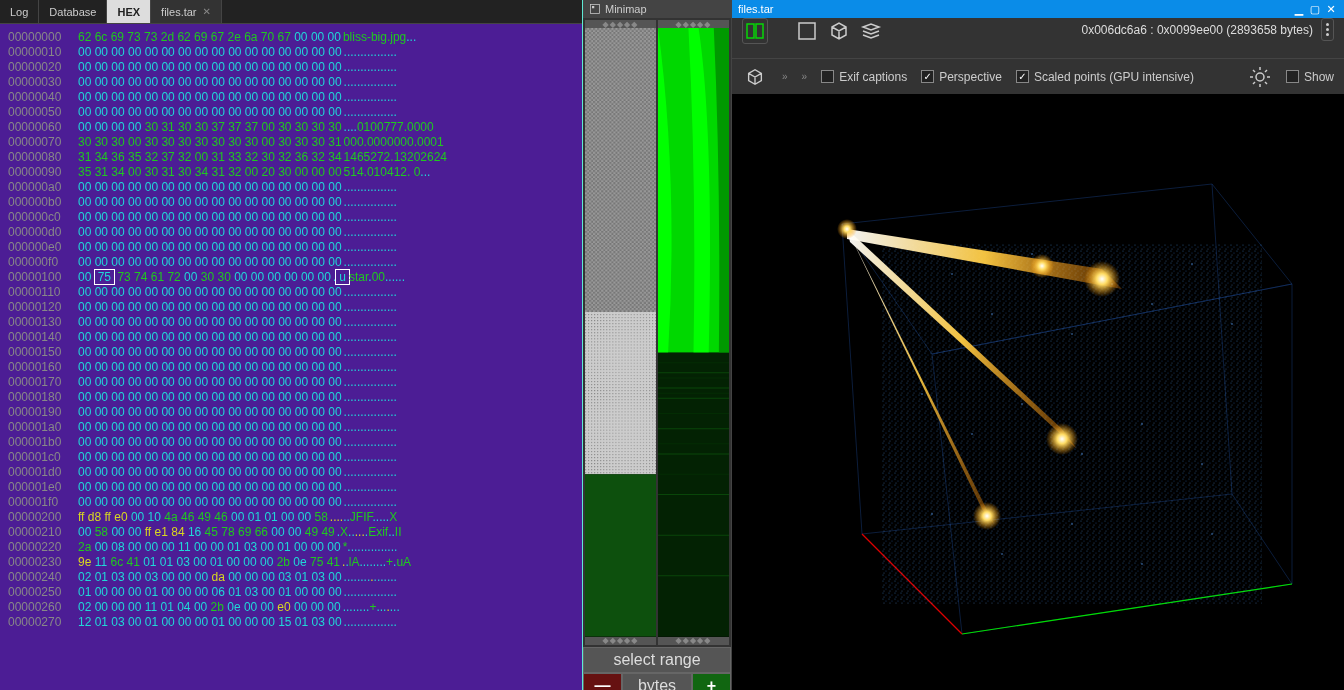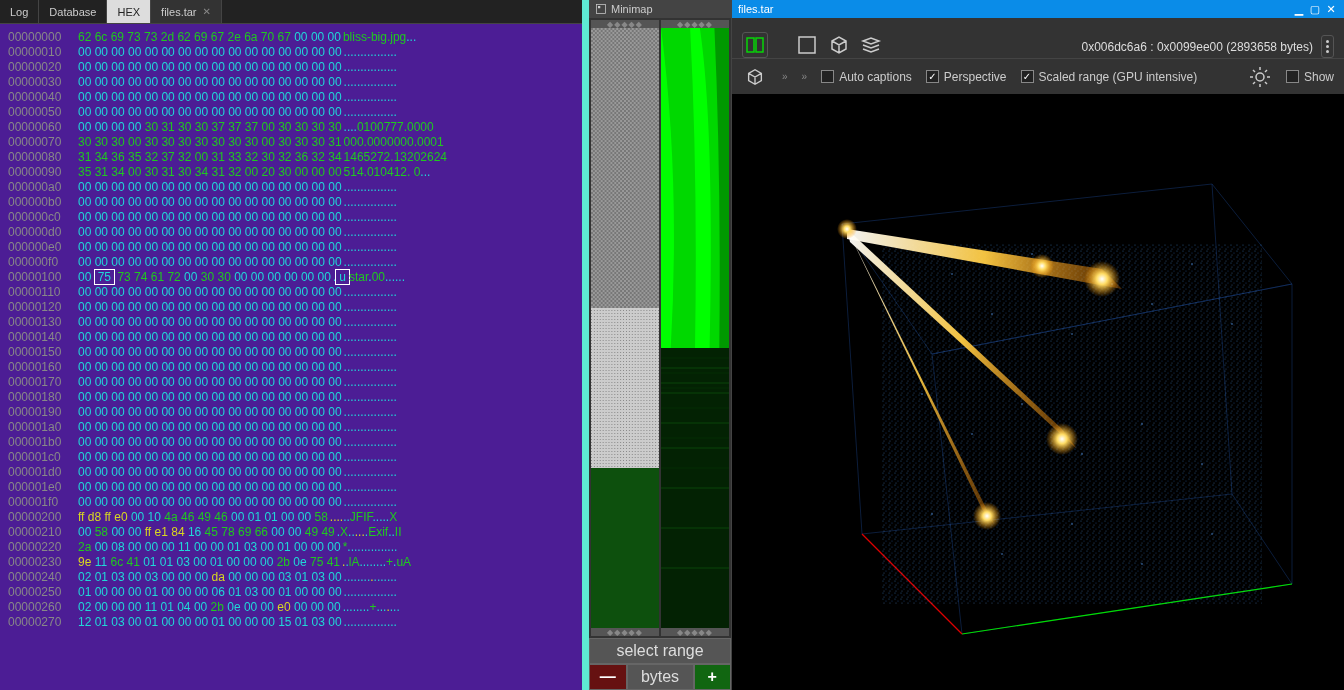--- a/index.html
+++ b/index.html
@@ -1,50 +1,50 @@
 <!DOCTYPE html>
 <html><head>
 <meta charset="utf-8">
 <style>
 *{margin:0;padding:0;box-sizing:border-box;font-family:sans-serif}
 body{background:#1a1a1a;color:#ccc;width:1344px;height:690px;overflow:hidden;display:flex;font-size:12px}
 .left{width:582px;height:100%;background:#2a2a2a;display:flex;flex-direction:column}
 .tabs{display:flex;background:#222;height:24px;align-items:center;border-bottom:1px solid #444}
 .tab{padding:4px 10px;cursor:pointer;font-size:11px;border-right:1px solid #444;color:#ccc;height:100%;display:flex;align-items:center}
-.tab.hex{background:#ddd;color:#222;font-weight:normal}
+.tab.hex{background:#ddd;color:#222;font-weight:bold}
 .tab.file{background:#333;display:flex;align-items:center;gap:6px}
 .tab.file .close{color:#888;font-size:10px}
 .hexview{flex:1;overflow:hidden;font-family:monospace;font-size:12px;line-height:15px;padding:6px 8px;background:#4c1d95;white-space:pre}
 .hexrow{display:flex}
 .off{color:#888;width:70px}
 .hx{color:#20d8d8}
 .hx .g{color:#20c820}
 .hx .y{color:#d8d820}
 .asc{color:#20d8d8;margin-left:2px}
 .asc .g{color:#20c820}
 .asc .y{color:#d8d820}
 .cursor{border:1px solid #fff;padding:0 3px;margin:0 -1px}
-.mid{width:150px;background:#333;display:flex;flex-direction:column;border-left:7px solid #5eead4;border-right:1px solid #444}
+.mid{width:150px;background:#333;display:flex;flex-direction:column;border-left:1px solid #5eead4;border-right:1px solid #444}
 .mm-head{background:#444;padding:3px 6px;font-size:11px;display:flex;align-items:center;gap:4px}
 .mm-head svg{width:12px;height:12px}
 .mm-body{flex:1;display:flex;gap:2px;padding:2px}
 .mm-col{flex:1;display:flex;flex-direction:column}
 .mm-handle{height:8px;background:#555;display:flex;justify-content:center;align-items:center;font-size:8px;color:#888;letter-spacing:1px}
 .mm-img{flex:1;background:#0a0a0a}
 .mm-buttons{display:flex;flex-direction:column}
 .mm-btn{background:#555;border:1px solid #666;padding:3px;text-align:center;font-size:16px;cursor:pointer;color:#ddd}
 .mm-btnrow{display:flex}
 .mm-btnrow .mm-btn{flex:1}
 .mm-btn.minus{background:#661111;color:#fff;font-weight:bold}
 .mm-btn.plus{background:#116611;color:#fff;font-weight:bold}
 .right{flex:1;background:#000;display:flex;flex-direction:column}
 .titlebar{background:#0a8ce8;height:18px;display:flex;align-items:center;padding:0 6px;color:#fff;font-size:11px;justify-content:space-between}
 .titlebar .wc{display:flex;gap:2px}
 .titlebar .wc span{width:14px;height:14px;display:flex;align-items:center;justify-content:center;cursor:pointer}
-.toolbar1{background:#333;height:40px;display:flex;align-items:flex-end;padding:0 10px;justify-content:space-between}
+.toolbar1{background:#333;height:40px;display:flex;align-items:flex-start;padding:0 10px;justify-content:space-between}
 .tb-icons{display:flex;gap:6px;align-items:center}
 .tb-icon{width:26px;height:26px;display:flex;align-items:center;justify-content:center;cursor:pointer}
 .tb-icon svg{stroke:#ccc;fill:none;stroke-width:1.5}
 .tb-icon.dual{border:1px solid #555;border-radius:3px;padding:2px}
 .range{color:#ddd;font-size:12px;display:flex;align-items:center;gap:8px}
 .kebab{display:flex;flex-direction:column;gap:2px;padding:4px;cursor:pointer;border:1px solid #555;border-radius:3px}
 .kebab span{width:3px;height:3px;background:#ccc;border-radius:50%}
 .toolbar2{background:#333;height:36px;display:flex;align-items:center;padding:0 10px;gap:14px;border-top:1px solid #444}
 .chk{display:flex;align-items:center;gap:5px;font-size:12px;cursor:pointer}
 .chk .box{width:13px;height:13px;border:1px solid #888;background:#222;display:flex;align-items:center;justify-content:center;font-size:10px;color:#fff}
@@ -184,29 +184,29 @@
   <div class="toolbar2">
     <div class="tb-icon">
         <svg width="20" height="20" viewBox="0 0 22 22" stroke="#ccc" fill="none">
           <path d="M4 7 L11 3 L18 7 L18 15 L11 19 L4 15 Z M4 7 L11 11 L18 7 M11 11 L11 19"></path>
         </svg>
       </div>
     <span class="arrows">»</span>
     <span class="arrows">»</span>
     <div class="chk">
         <span class="box"></span>
-        <span>Auto captions</span>
+        <span>Exif captions</span>
       </div>
     <div class="chk">
         <span class="box">✓</span>
         <span>Perspective</span>
       </div>
     <div class="chk">
         <span class="box">✓</span>
-        <span>Scaled range (GPU intensive)</span>
+        <span>Scaled points (GPU intensive)</span>
       </div>
     <div style="flex:1"></div>
     <svg class="sun" viewBox="0 0 24 24" stroke="#ccc" fill="none" stroke-width="1.5">
         <circle cx="12" cy="12" r="4"></circle>
         <g>
           <line x1="12" y1="2" x2="12" y2="5"></line>
           <line x1="12" y1="19" x2="12" y2="22"></line>
           <line x1="2" y1="12" x2="5" y2="12"></line>
           <line x1="19" y1="12" x2="22" y2="12"></line>
           <line x1="5" y1="5" x2="7" y2="7"></line>

